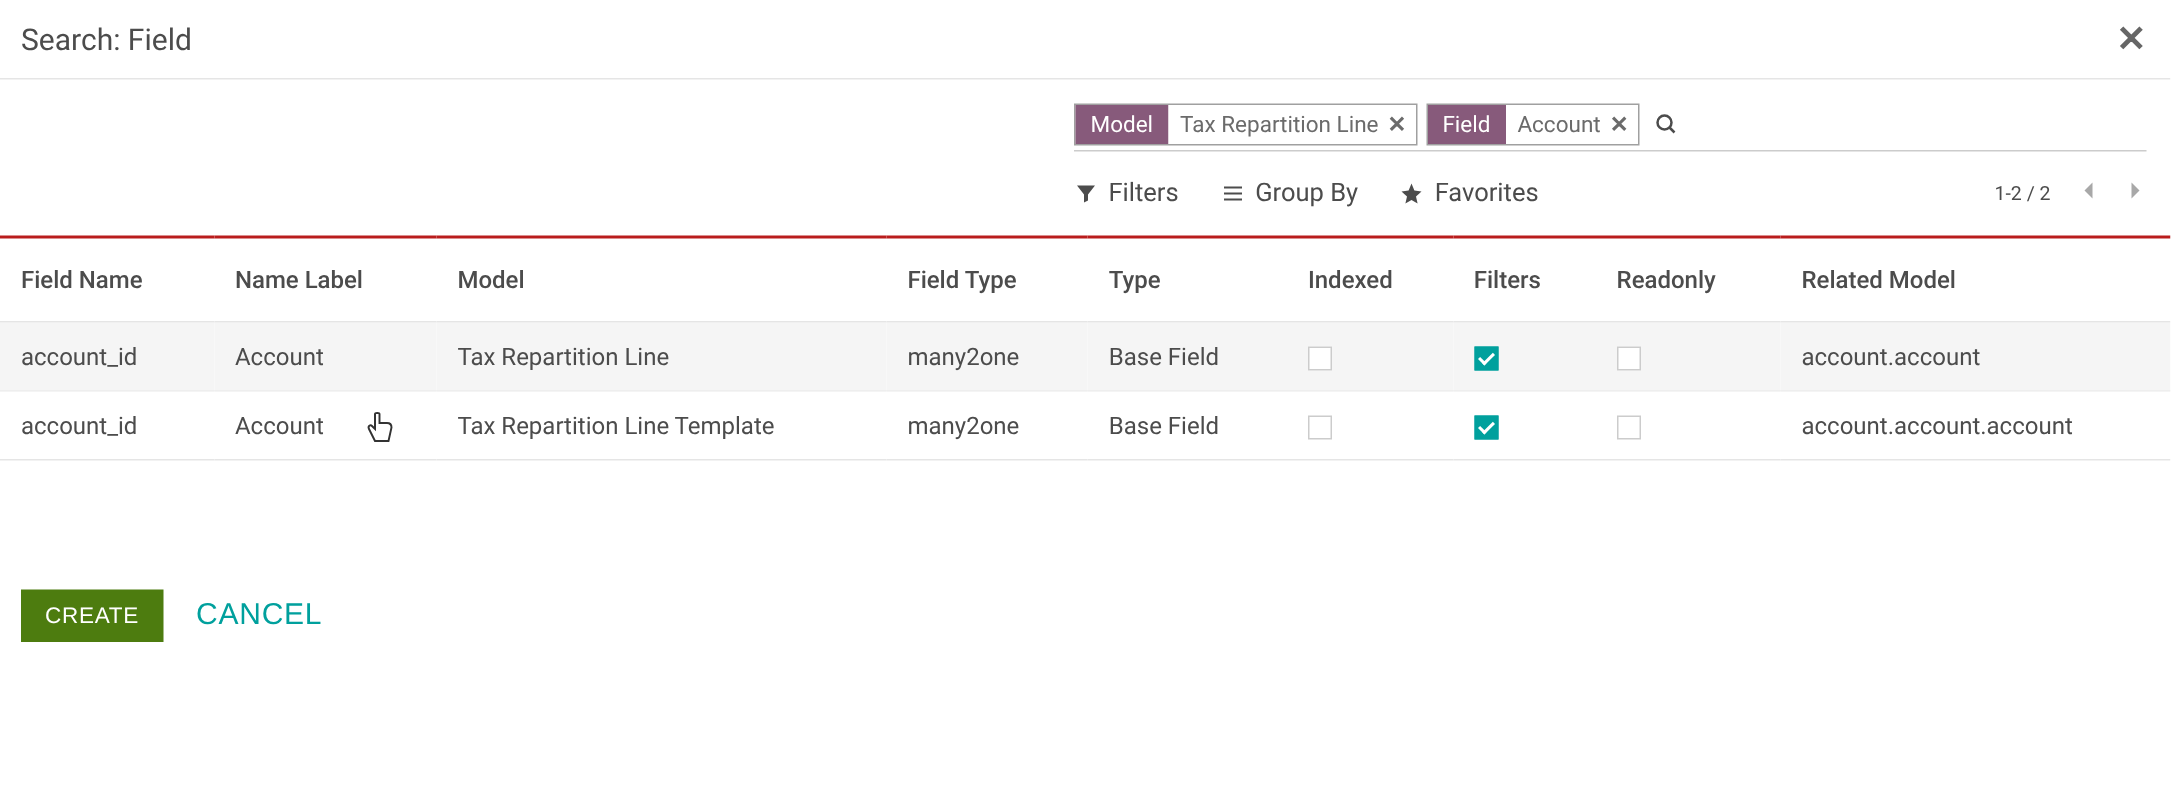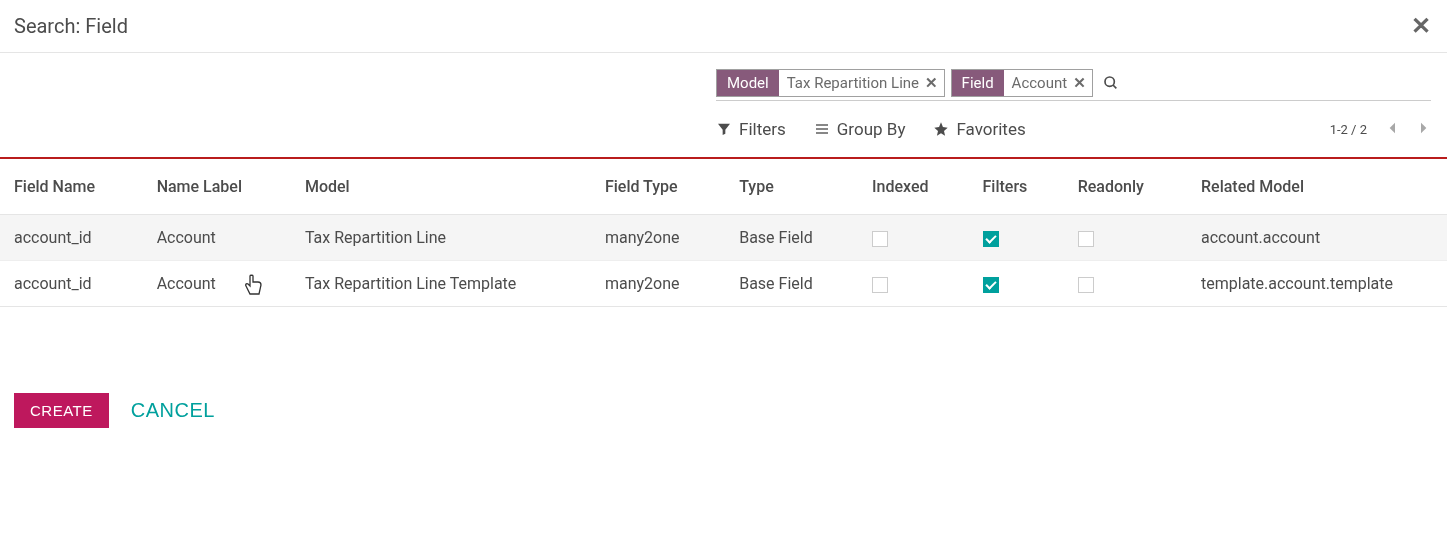--- a/index.html
+++ b/index.html
@@ -167,21 +167,21 @@
     transform: rotate(45deg);
   }
   .footer {
     padding: 16px 14px;
     display: flex;
     gap: 22px;
     align-items: center;
     margin-top: 70px;
   }
   .btn-primary {
-    background: #be185d;
+    background: #4d7c0f;
     color: #fff;
     border: none;
     padding: 9px 16px;
     font-size: 15px;
     font-weight: 500;
     letter-spacing: 0.5px;
     cursor: pointer;
   }
   .btn-link {
     background: none;
@@ -305,21 +305,21 @@
       </tr>
       <tr>
         <td>account_id</td>
         <td>Account</td>
         <td>Tax Repartition Line Template</td>
         <td>many2one</td>
         <td>Base Field</td>
         <td><span class="chk"></span></td>
         <td><span class="chk checked"></span></td>
         <td><span class="chk"></span></td>
-        <td>template.account.template</td>
+        <td>account.account.account</td>
       </tr>
     </tbody>
 </table>
 
 <div class="footer">
   <button class="btn-primary">CREATE</button>
   <button class="btn-link">CANCEL</button>
 </div>
 
 <svg class="cursor-pointer" style="left:241px; top:273px;" width="24" height="26" viewBox="0 0 24 26">

